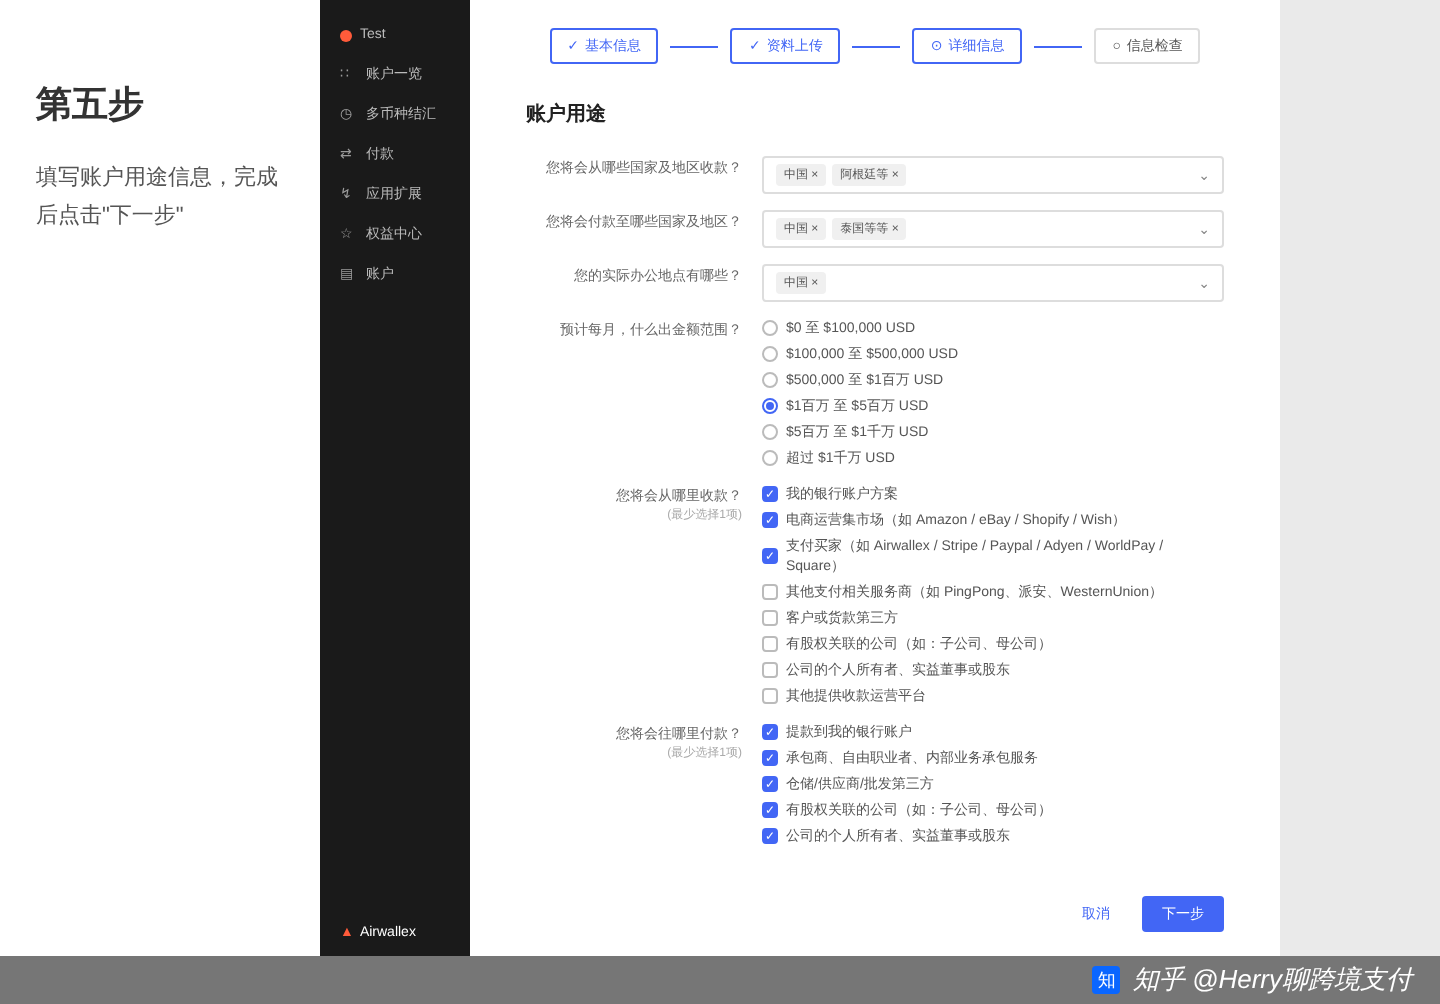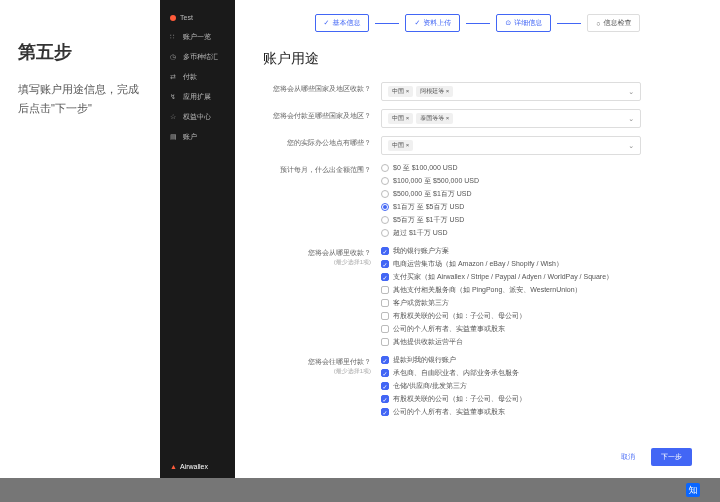--- a/index.html
+++ b/index.html
@@ -1,36 +1,36 @@
 <!DOCTYPE html>
 <html><head>
 <meta charset="utf-8">
 <style>
 *{margin:0;padding:0;box-sizing:border-box;font-family:-apple-system,"PingFang SC","Microsoft YaHei",sans-serif}
 body{width:720px;height:502px;background:#eaeaea;position:relative;overflow:hidden;font-size:8px}
-.outer{background:#fff;width:720px;height:478px;position:relative}
+.outer{background:#fff;width:640px;height:478px;position:relative}
 .left-panel{position:absolute;left:0;top:0;width:160px;height:478px;background:#fff;padding:40px 18px}
 .step-title{font-size:18px;font-weight:600;color:#333;margin-bottom:16px}
 .step-desc{font-size:11px;color:#555;line-height:1.7;margin-bottom:14px}
 .step-note{font-size:10px;color:#888;line-height:1.6}
 .sidebar{position:absolute;left:160px;top:0;width:75px;height:478px;background:#1a1a1a;color:#bbb;padding-top:8px}
 .side-logo{display:flex;align-items:center;gap:4px;padding:6px 10px;font-size:7px}
 .side-logo .dot{width:6px;height:6px;border-radius:50%;background:#ff5b3a}
 .side-item{display:flex;align-items:center;gap:5px;padding:5px 10px;font-size:7px;cursor:pointer}
 .side-item .ico{width:8px;height:8px;display:inline-block;opacity:.8}
 .side-bottom{position:absolute;bottom:8px;left:10px;font-size:7px;color:#fff;display:flex;align-items:center;gap:3px}
 .side-bottom .aw{color:#ff5b3a;font-weight:700}
 .main{position:absolute;left:235px;top:0;right:0;height:478px;background:#fff;padding:14px 28px}
 .stepper{display:flex;align-items:center;justify-content:center;gap:6px;margin-bottom:18px}
 .step-pill{font-size:7px;padding:3px 8px;border:1px solid #ddd;border-radius:2px;color:#555;display:flex;align-items:center;gap:3px}
 .step-pill.active{border-color:#4266f5;color:#4266f5}
 .step-pill .chk{color:#4266f5;font-size:7px}
 .step-sep{width:24px;height:1px;background:#bbb}
 .step-sep.blue{background:#4266f5}
-.section-title{font-size:14px;font-weight:400;color:#222;margin:8px 0 14px 0}
+.section-title{font-size:10px;font-weight:700;color:#222;margin:8px 0 14px 0}
 .form-row{display:flex;align-items:flex-start;margin-bottom:8px}
 .form-label{width:118px;text-align:right;font-size:7px;color:#666;padding-right:10px;padding-top:2px;line-height:1.4}
 .form-label .sub{color:#aaa;font-size:6px;display:block}
 .form-ctrl{flex:1}
 .select{border:1px solid #ddd;border-radius:2px;padding:3px 6px;font-size:7px;display:flex;align-items:center;justify-content:space-between;min-width:180px;max-width:260px;position:relative;cursor:pointer}
 .select .chev{font-size:7px;color:#888}
 .tag{display:inline-block;background:#f0f0f0;padding:1px 4px;border-radius:2px;font-size:6px;color:#555;margin-right:3px}
 .radio-list,.check-list{display:flex;flex-direction:column;gap:3px}
 .radio-item,.check-item{display:flex;align-items:center;gap:4px;font-size:7px;color:#555;cursor:pointer}
 .radio{width:8px;height:8px;border:1px solid #bbb;border-radius:50%;display:inline-flex;align-items:center;justify-content:center}
@@ -233,13 +233,14 @@
 
     <div class="footer-btns">
       <div class="btn-prev">取消</div>
       <div class="btn-next">下一步</div>
     </div>
   </div>
 </div>
 
 <div class="watermark">
   <span class="zh">知</span>
+  <span>知乎 @Herry聊跨境支付</span>
 </div>
 
 </body></html>

